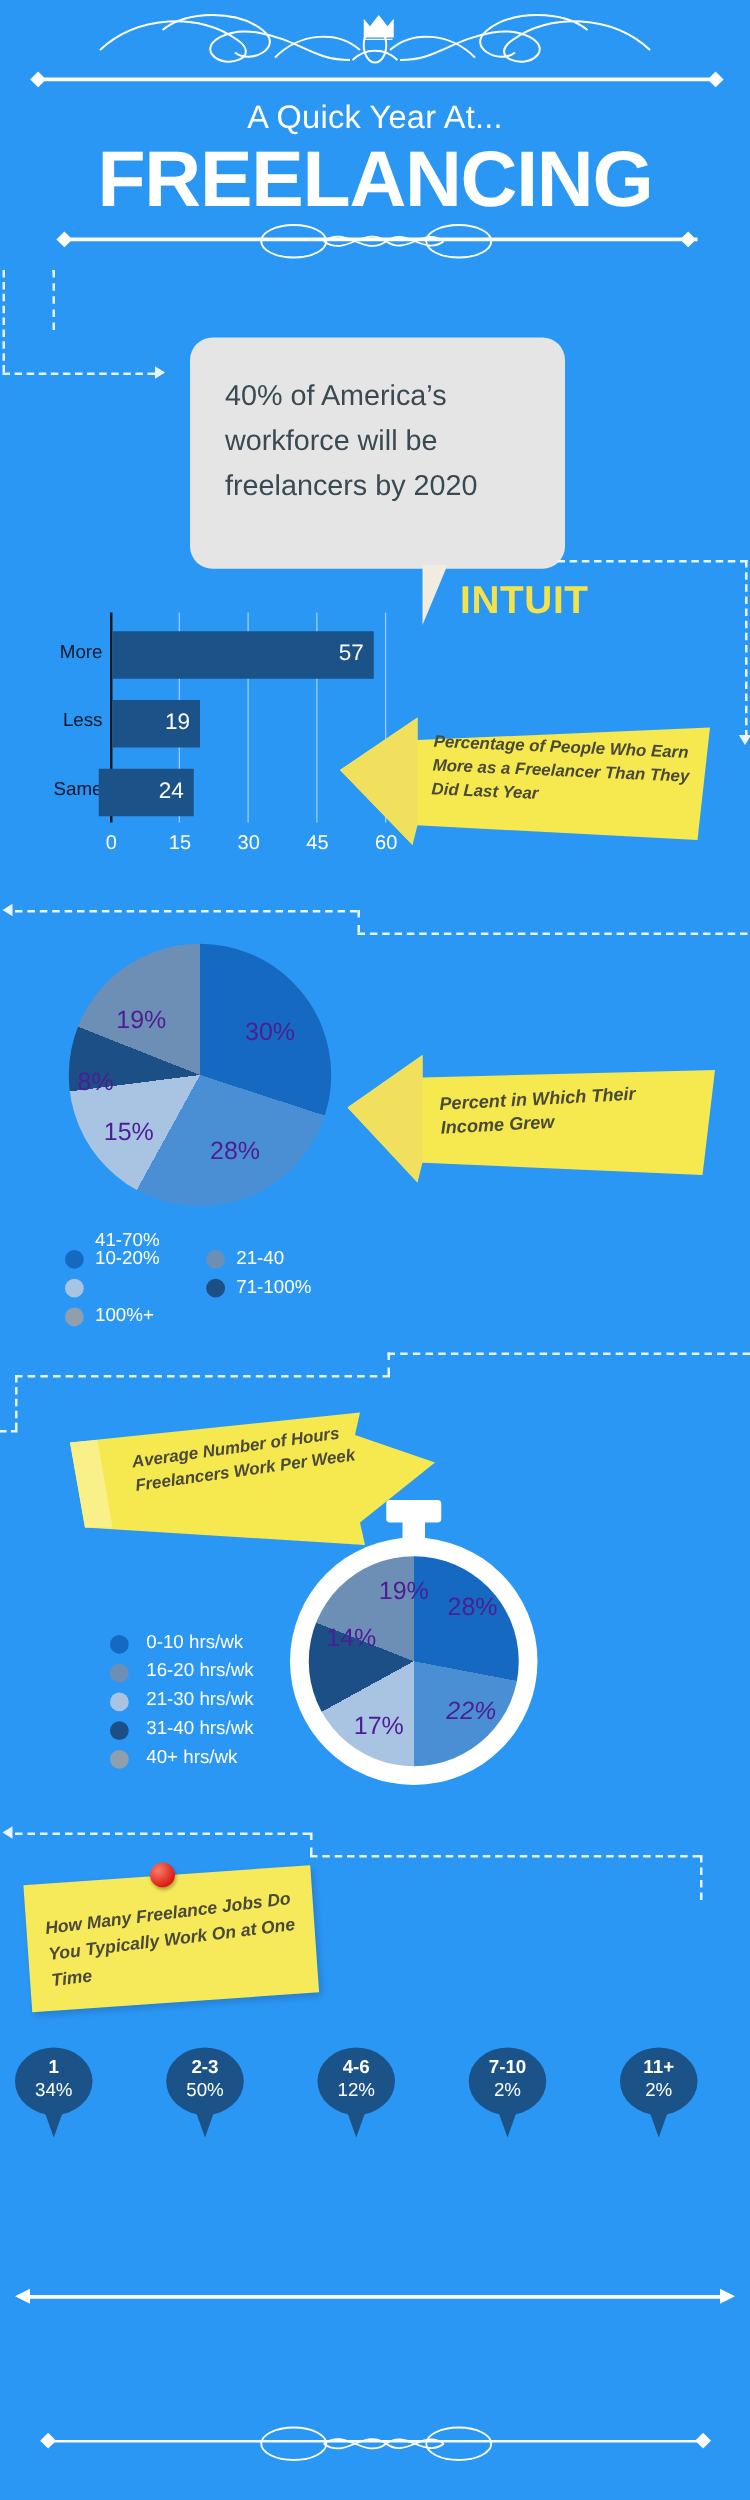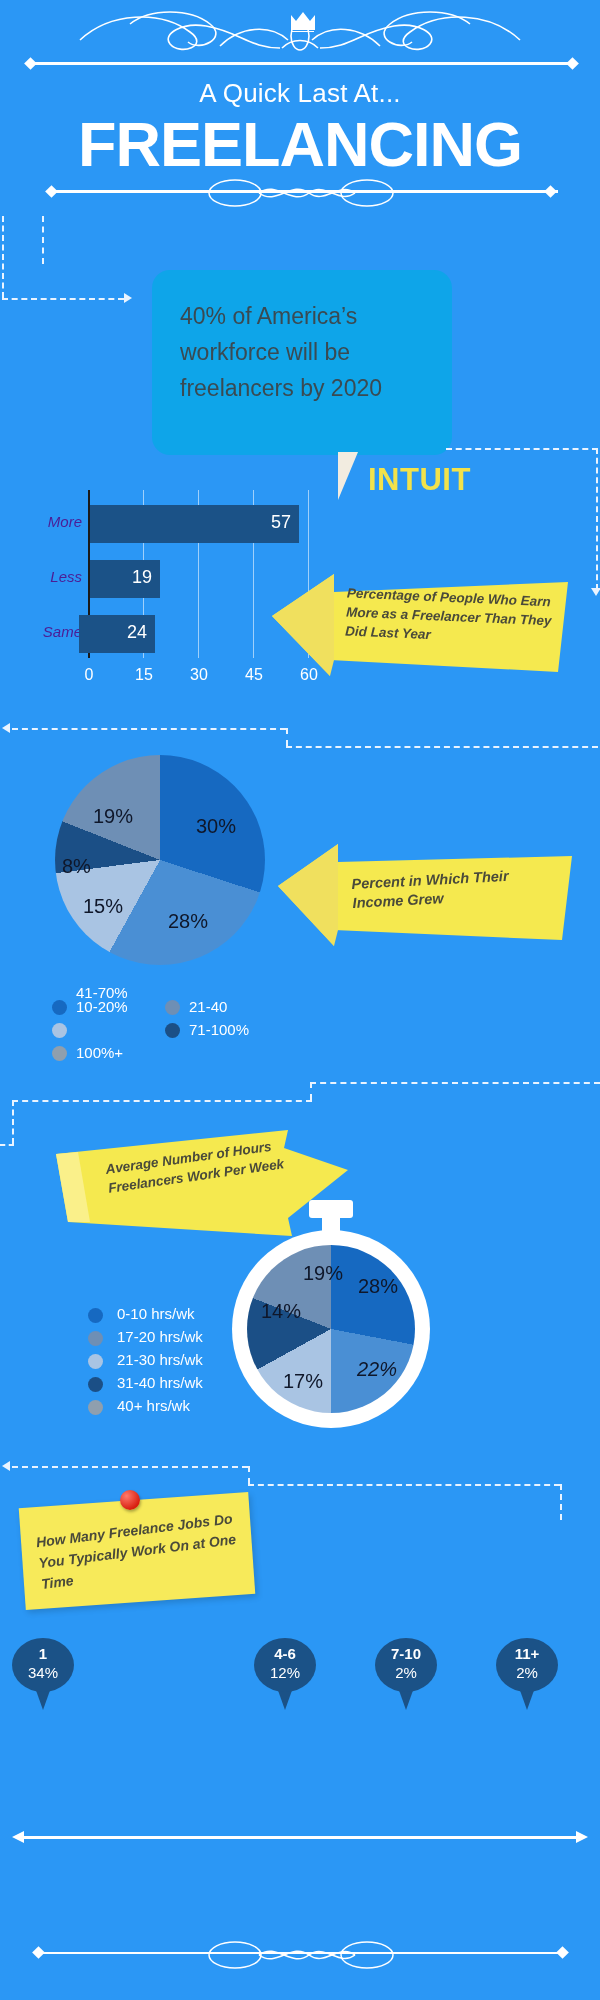--- a/index.html
+++ b/index.html
@@ -34,55 +34,55 @@
   .dashed-h { position: absolute; border-top: 2px dashed #eaf4ff; height: 0; }
   .dashed-v { position: absolute; border-left: 2px dashed #eaf4ff; width: 0; }
   .arrowhead { position: absolute; width: 0; height: 0; }
   .ah-right { border-left: 8px solid #eaf4ff; border-top: 5px solid transparent; border-bottom: 5px solid transparent; }
   .ah-left  { border-right: 8px solid #eaf4ff; border-top: 5px solid transparent; border-bottom: 5px solid transparent; }
   .ah-down  { border-top: 8px solid #eaf4ff; border-left: 5px solid transparent; border-right: 5px solid transparent; }
 
   
   .bubble {
     position: absolute; left: 152px; top: 270px; width: 300px; height: 185px;
-    background: #0ea5e9; border-radius: 18px;
+    background: #e5e5e5; border-radius: 18px;
   }
   .bubble-txt {
     position: absolute; left: 28px; top: 28px; width: 250px;
     color: #3a4a52; font-size: 23px; line-height: 36px;
   }
   .bubble-tail {
     position: absolute; left: 338px; top: 452px; width: 0; height: 0;
     border-left: 20px solid #f2ece0;
     border-bottom: 48px solid transparent;
   }
   .intuit {
     position: absolute; left: 368px; top: 462px;
     color: #f2e24b; font-size: 31px; font-weight: bold; letter-spacing: .5px;
   }
 
   
   .barchart { position: absolute; left: 0; top: 490px; width: 330px; height: 220px; }
-  .bc-label { position: absolute; right: 248px; color: #4c1d95; font-size: 15px; font-style: italic; }
+  .bc-label { position: absolute; right: 248px; color: #0f172a; font-size: 15px; }
   .bc-axis { position: absolute; left: 88px; top: 0; width: 2px; height: 168px; background: #1a1a1a; }
   .bc-grid { position: absolute; top: 0; width: 1px; height: 168px; background: rgba(255,255,255,.55); }
   .bc-bar { position: absolute; background: #1b5287; height: 38px; }
   .bc-val { position: absolute; right: 8px; top: 7px; color: #fff; font-size: 18px; }
   .bc-tick { position: absolute; top: 176px; color: #fff; font-size: 16px; text-align: center; width: 30px; }
 
   
   .ycall { position: absolute; }
   .ycall .ytxt {
     position: absolute; color: #4a4a3a; font-size: 13.5px; line-height: 19px;
     font-style: italic; font-weight: 600;
   }
 
   
   .pie { position: absolute; border-radius: 50%; }
-  .pie-lbl { position: absolute; color: #0f172a; font-size: 20px; }
+  .pie-lbl { position: absolute; color: #4c1d95; font-size: 20px; }
   .legend-dot { position: absolute; width: 15px; height: 15px; border-radius: 50%; }
   .legend-txt { position: absolute; color: #fff; font-size: 15px; }
 
   
   .watch-ring {
     position: absolute; border-radius: 50%; background: #fff;
   }
   .watch-btn { position: absolute; background: #fff; }
 
   
@@ -147,21 +147,21 @@
       </g>
     </svg>
     <svg class="crown" viewBox="0 0 28 22">
       <path d="M2 20 L2 5 L7 11 L14 2 L21 11 L26 5 L26 20 Z" fill="#fff"></path>
       <rect x="3" y="21" width="22" height="2" fill="#fff"></rect>
     </svg>
     <div class="rule rule-top"></div>
     <div class="rule-diamond" style="left:26px;top:59px;"></div>
     <div class="rule-diamond" style="left:568px;top:59px;"></div>
 
-    <div class="subtitle">A Quick Last At...</div>
+    <div class="subtitle">A Quick Year At...</div>
     <div class="maintitle">FREELANCING</div>
 
     <div class="rule rule-bot"></div>
     <div class="rule-diamond" style="left:47px;top:187px;"></div>
     <div class="rule-diamond" style="left:546px;top:187px;"></div>
     <svg class="flourish-bot" viewBox="0 0 192 30">
       <g fill="none" stroke="#ffffff" stroke-width="1.5">
         <ellipse cx="30" cy="15" rx="26" ry="13"></ellipse>
         <ellipse cx="162" cy="15" rx="26" ry="13"></ellipse>
         <path d="M54 15 C72 2, 86 28, 104 15 C120 3, 134 27, 150 15"></path>
@@ -278,21 +278,21 @@
        #a9c4e3 180deg 241.2deg, #1b4f86 241.2deg 291.6deg, #6e8fb5 291.6deg 360deg);"></div>
   <div class="pie-lbl" style="left:358px;top:1275px;">28%</div>
   <div class="pie-lbl" style="left:357px;top:1358px;font-style:italic;">22%</div>
   <div class="pie-lbl" style="left:283px;top:1370px;">17%</div>
   <div class="pie-lbl" style="left:261px;top:1300px;">14%</div>
   <div class="pie-lbl" style="left:303px;top:1262px;">19%</div>
 
   <div class="legend-dot" style="left:88px;top:1308px;background:#1669c1;"></div>
   <div class="legend-txt" style="left:117px;top:1305px;">0-10 hrs/wk</div>
   <div class="legend-dot" style="left:88px;top:1331px;background:#6e8fb5;"></div>
-  <div class="legend-txt" style="left:117px;top:1328px;">17-20 hrs/wk</div>
+  <div class="legend-txt" style="left:117px;top:1328px;">16-20 hrs/wk</div>
   <div class="legend-dot" style="left:88px;top:1354px;background:#a9c4e3;"></div>
   <div class="legend-txt" style="left:117px;top:1351px;">21-30 hrs/wk</div>
   <div class="legend-dot" style="left:88px;top:1377px;background:#1b4f86;"></div>
   <div class="legend-txt" style="left:117px;top:1374px;">31-40 hrs/wk</div>
   <div class="legend-dot" style="left:88px;top:1400px;background:#8f9fae;"></div>
   <div class="legend-txt" style="left:117px;top:1397px;">40+ hrs/wk</div>
 
   <div class="dashed-h" style="left:12px;top:1466px;width:236px;"></div>
   <div class="dashed-v" style="left:248px;top:1466px;height:18px;"></div>
   <div class="dashed-h" style="left:248px;top:1484px;width:312px;"></div>
@@ -303,20 +303,26 @@
        transform:rotate(-4deg);">
     <div class="sticky-txt" style="left:16px;top:20px;width:200px;transform:rotate(-3deg);">How Many Freelance Jobs Do You Typically Work On at One Time</div>
   </div>
   <div class="pinhead" style="left:120px;top:1490px;"></div>
 
   <div class="pin" style="left:12px;top:1638px;">
     <div class="pin-tip"></div>
     <div class="pin-circ"></div>
     <div class="pin-n">1</div>
     <div class="pin-p">34%</div>
+  </div>
+  <div class="pin" style="left:133px;top:1638px;">
+    <div class="pin-tip"></div>
+    <div class="pin-circ"></div>
+    <div class="pin-n">2-3</div>
+    <div class="pin-p">50%</div>
   </div>
   <div class="pin" style="left:254px;top:1638px;">
     <div class="pin-tip"></div>
     <div class="pin-circ"></div>
     <div class="pin-n">4-6</div>
     <div class="pin-p">12%</div>
   </div>
   <div class="pin" style="left:375px;top:1638px;">
     <div class="pin-tip"></div>
     <div class="pin-circ"></div>

